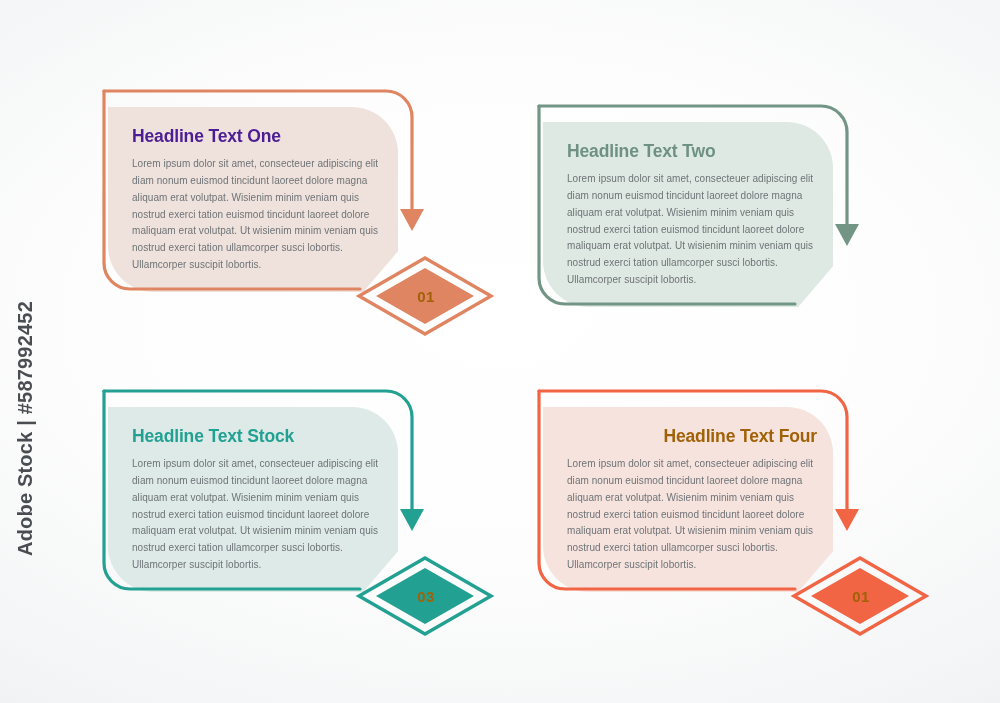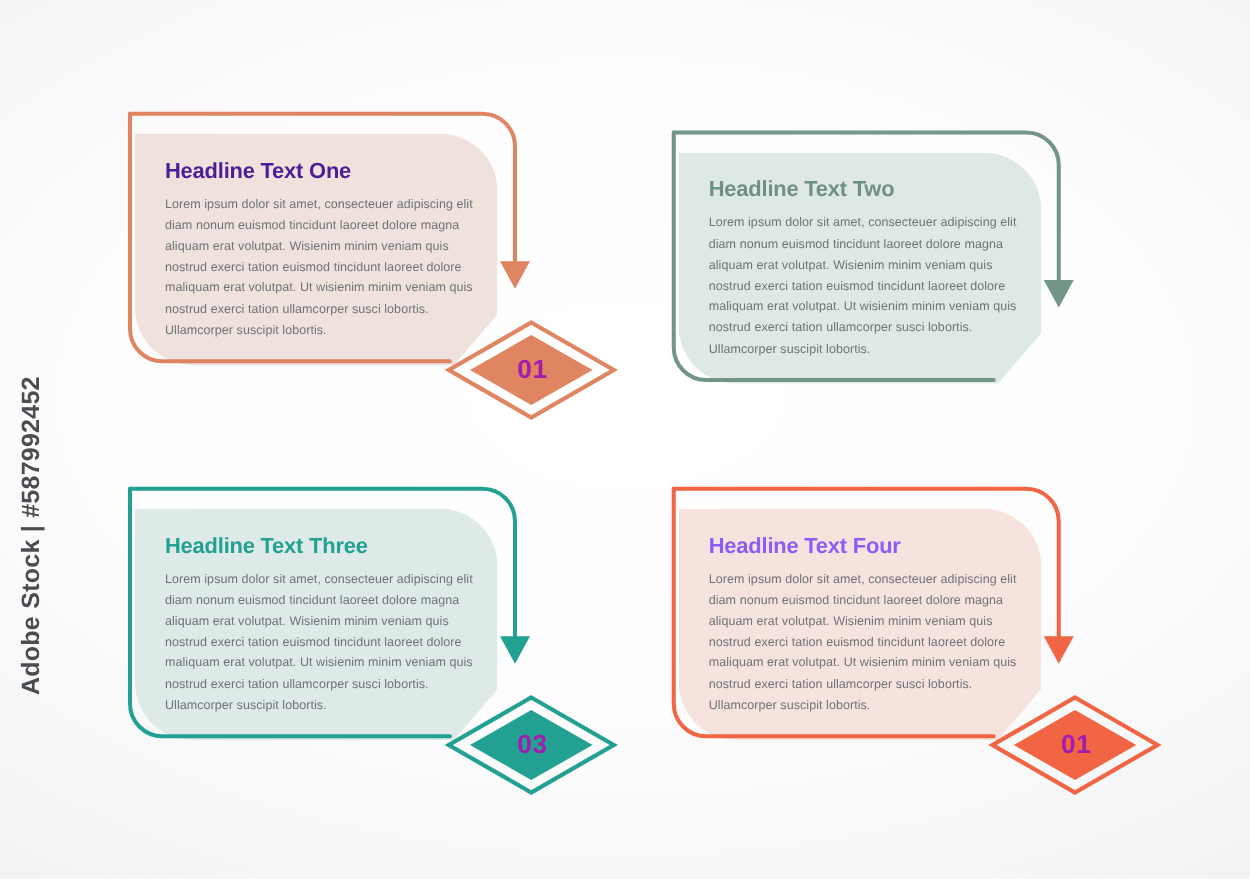--- a/index.html
+++ b/index.html
@@ -103,22 +103,22 @@
   .dia-shape {
     position: absolute;
     inset: 0;
   }
   .dia-num {
     position: absolute;
     inset: 0;
     display: flex;
     align-items: center;
     justify-content: center;
-    color: #a21caf;
-    font-size: 21px;
+    color: #a16207;
+    font-size: 15px;
     font-weight: 700;
     letter-spacing: 0.5px;
     padding-left: 2px;
     box-sizing: border-box;
   }
 </style>
 </head>
 <body>
 
 <div id="board">
@@ -157,41 +157,41 @@
   </div>
 
   <div class="panel p2">
     <div class="card-bg" style="background: rgb(222, 234, 231);"></div>
     <svg class="path-svg" viewBox="0 0 430 300">
       <path class="frame-line" fill="none" stroke-width="3.2" stroke-linecap="round" d="M 14,6 L 14,178 A 26,26 0 0 0 40,204 L 270,204" stroke="#22A193"></path>
       <path class="arrow-line" fill="none" stroke-width="3.2" stroke-linecap="round" d="M 14,6 L 296,6 A 26,26 0 0 1 322,32 L 322,126" stroke="#22A193"></path>
       <path class="arrow-head" stroke-width="0" d="M 322,146 L 310,124 L 334,124 Z" fill="#22A193"></path>
     </svg>
     <div class="content">
-      <h2 class="headline" style="color: rgb(34, 161, 147);">Headline Text Three</h2>
+      <h2 class="headline" style="color: rgb(34, 161, 147);">Headline Text Stock</h2>
       <p class="body-copy">Lorem ipsum dolor sit amet, consecteuer adipiscing elit diam nonum euismod tincidunt laoreet dolore magna aliquam erat volutpat. Wisienim minim veniam quis nostrud exerci tation euismod tincidunt laoreet dolore maliquam erat volutpat. Ut wisienim minim veniam quis nostrud exerci tation ullamcorper susci lobortis. Ullamcorper suscipit lobortis.</p>
     </div>
     <div class="diamond">
       <svg class="dia-shape" viewBox="0 0 140 82">
         <path class="dia-outline" fill="none" stroke-width="3.4" d="M 70,3 L 136,41 L 70,79 L 4,41 Z" stroke="#22A193"></path>
         <path class="dia-fill" stroke="none" d="M 70,13 L 119,41 L 70,69 L 21,41 Z" fill="#22A193"></path>
       </svg>
       <span class="dia-num">03</span>
     </div>
   </div>
 
   <div class="panel p3">
     <div class="card-bg" style="background: rgb(246, 227, 222);"></div>
     <svg class="path-svg" viewBox="0 0 430 300">
       <path class="frame-line" fill="none" stroke-width="3.2" stroke-linecap="round" d="M 14,6 L 14,178 A 26,26 0 0 0 40,204 L 270,204" stroke="#F16544"></path>
       <path class="arrow-line" fill="none" stroke-width="3.2" stroke-linecap="round" d="M 14,6 L 296,6 A 26,26 0 0 1 322,32 L 322,126" stroke="#F16544"></path>
       <path class="arrow-head" stroke-width="0" d="M 322,146 L 310,124 L 334,124 Z" fill="#F16544"></path>
     </svg>
     <div class="content">
-      <h2 class="headline" style="color: #8b5cf6;">Headline Text Four</h2>
+      <h2 class="headline" style="color: #a16207; text-align: right;">Headline Text Four</h2>
       <p class="body-copy">Lorem ipsum dolor sit amet, consecteuer adipiscing elit diam nonum euismod tincidunt laoreet dolore magna aliquam erat volutpat. Wisienim minim veniam quis nostrud exerci tation euismod tincidunt laoreet dolore maliquam erat volutpat. Ut wisienim minim veniam quis nostrud exerci tation ullamcorper susci lobortis. Ullamcorper suscipit lobortis.</p>
     </div>
     <div class="diamond">
       <svg class="dia-shape" viewBox="0 0 140 82">
         <path class="dia-outline" fill="none" stroke-width="3.4" d="M 70,3 L 136,41 L 70,79 L 4,41 Z" stroke="#F16544"></path>
         <path class="dia-fill" stroke="none" d="M 70,13 L 119,41 L 70,69 L 21,41 Z" fill="#F16544"></path>
       </svg>
       <span class="dia-num">01</span>
     </div>
   </div>

